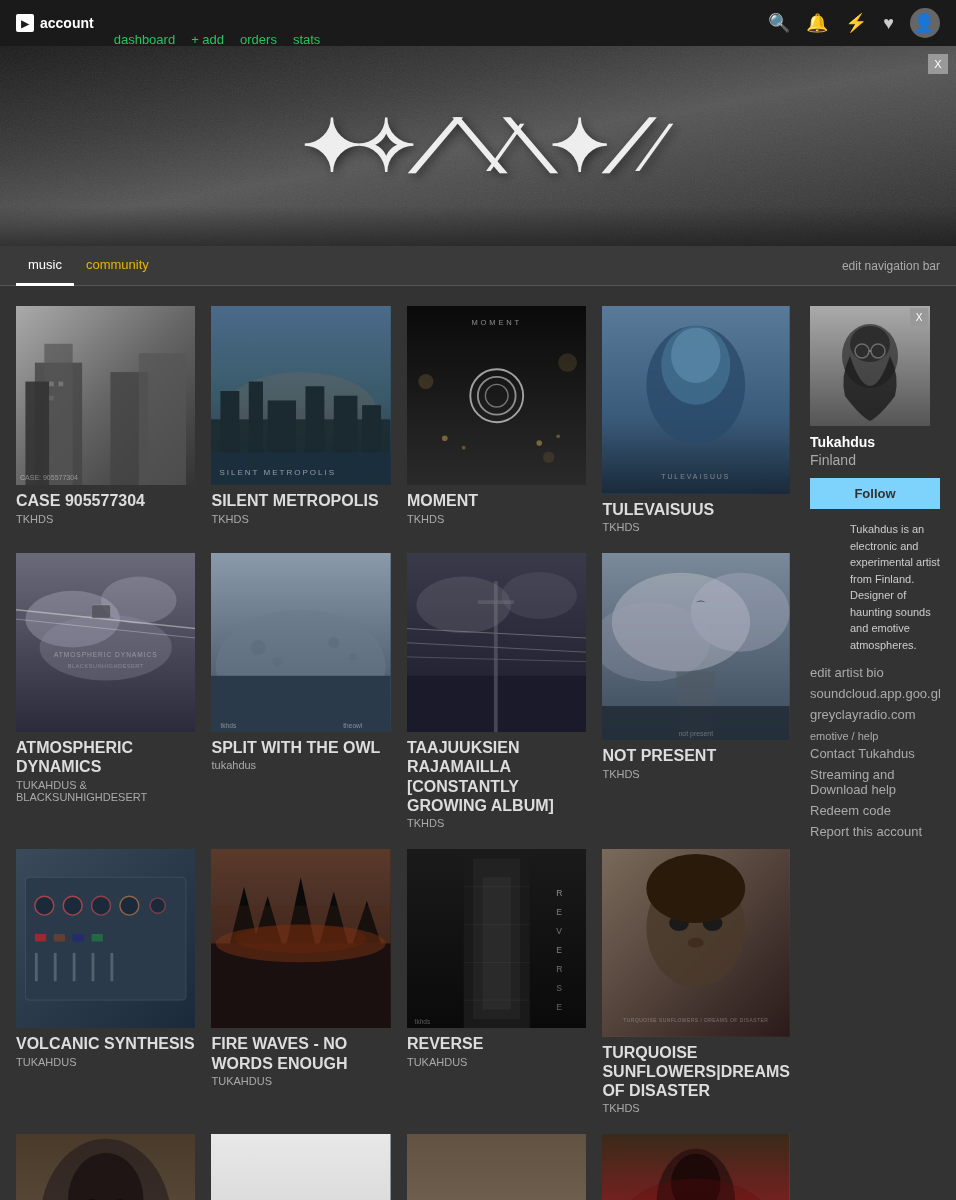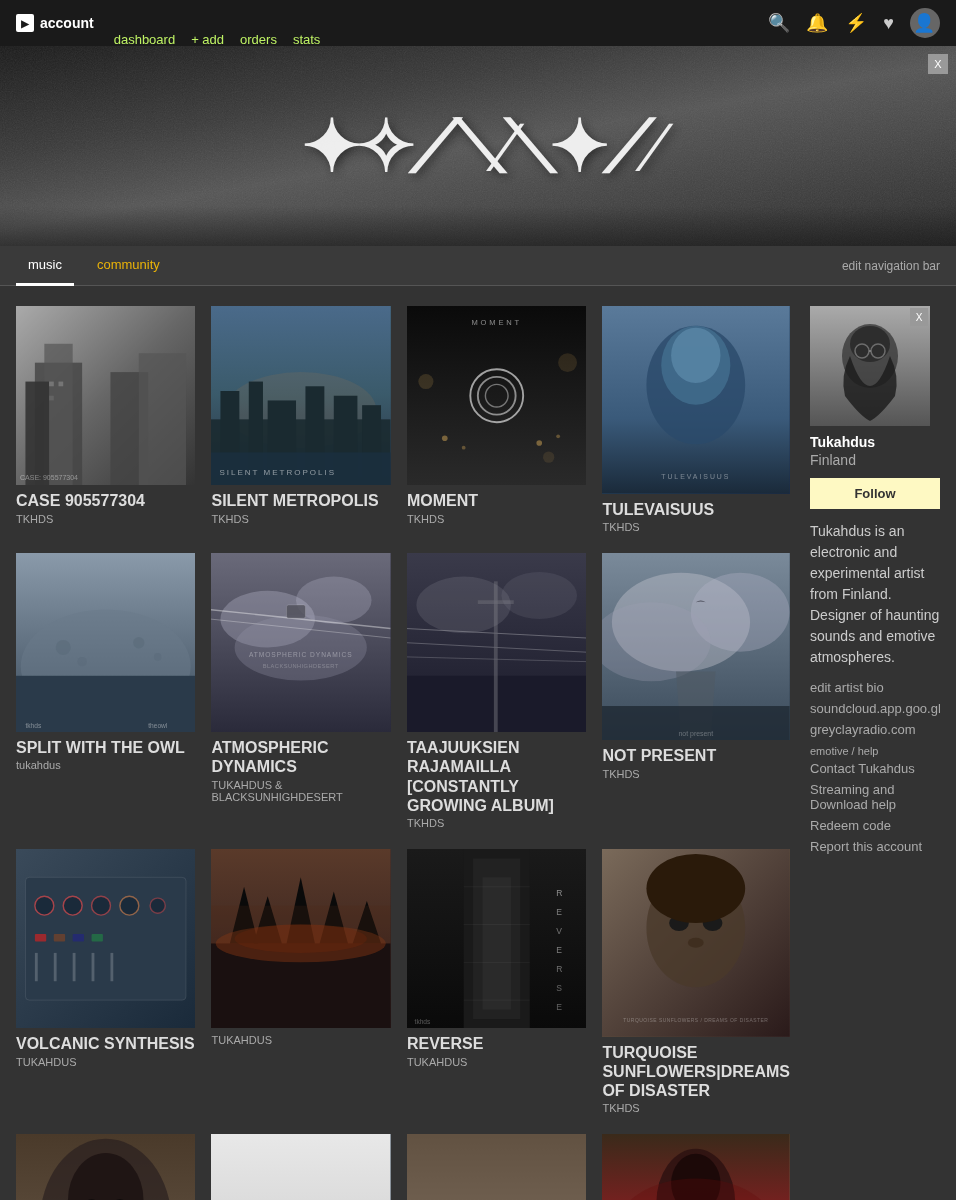--- a/index.html
+++ b/index.html
@@ -18,21 +18,21 @@
       display: flex; align-items: center; gap: 6px;
       color: #fff; font-size: 14px; font-weight: bold; text-decoration: none;
     }
     .navbar-brand .bc-icon {
       background: #fff; color: #1a1a1a;
       width: 18px; height: 18px;
       display: inline-flex; align-items: center; justify-content: center;
       font-size: 10px; font-weight: bold; border-radius: 2px;
     }
     .navbar-links { display: flex; gap: 16px; }
-    .navbar-links a { color: #bef264; text-decoration: none; font-size: 13px; margin-top: 32px; }
+    .navbar-links a { color: #22c55e; text-decoration: none; font-size: 13px; margin-top: 32px; }
     .navbar-right { margin-left: auto; display: flex; align-items: center; gap: 16px; }
     .navbar-right .icon-btn {
       color: #ccc; background: none; border: none; cursor: pointer;
       font-size: 18px; display: flex; align-items: center;
     }
     .avatar-circle {
       width: 30px; height: 30px; border-radius: 50%;
       background: #666; display: flex; align-items: center; justify-content: center;
       overflow: hidden; cursor: pointer;
     }
@@ -54,21 +54,21 @@
 
     
     .sub-nav {
       background: #3a3a3a;
       display: flex;
       align-items: center;
       padding: 0 16px;
       height: 40px;
       border-bottom: 1px solid #555;
     }
-    .sub-nav-links { display: flex; gap: 11px; }
+    .sub-nav-links { display: flex; gap: 0; }
     .sub-nav-link {
       color: #eab308; text-decoration: none; font-size: 13px;
       padding: 0 12px; height: 40px; display: flex; align-items: center;
       border-bottom: 3px solid transparent;
       cursor: pointer;
     }
     .sub-nav-link.active {
       color: #fff;
       border-bottom: 3px solid #fff;
     }
@@ -133,24 +133,24 @@
     .sidebar-close {
       position: absolute; top: 2px; right: 2px;
       background: #999; color: #fff; border: none; cursor: pointer;
       width: 18px; height: 18px; font-size: 10px;
       display: flex; align-items: center; justify-content: center;
     }
     .sidebar-name { color: #fff; font-size: 14px; font-weight: bold; margin-bottom: 2px; }
     .sidebar-country { color: #aaa; font-size: 14px; margin-bottom: 10px; }
     .follow-btn {
       width: 100%; padding: 8px 0;
-      background: #fef9c3; color: #333; border: none; cursor: pointer;
+      background: #7dd3fc; color: #333; border: none; cursor: pointer;
       font-size: 13px; font-weight: bold; margin-bottom: 12px;
     }
-    .sidebar-bio { color: #ccc; font-size: 14px; line-height: 1.5; margin-bottom: 12px; }
+    .sidebar-bio { color: #ccc; font-size: 11px; line-height: 1.5; margin-bottom: 12px; margin-left: 40px; }
     .sidebar-link {
       display: block; color: #aaa; font-size: 13px;
       text-decoration: none; margin-bottom: 6px; cursor: pointer;
     }
     .sidebar-section-title { color: #aaa; font-size: 11px; margin-bottom: 4px; margin-top: 8px; }
 
     
     .cover-svg { position: absolute; top: 0; left: 0; width: 100%; height: 100%; }
     .case-text {
       position: absolute; bottom: 4px; left: 4px;
@@ -336,20 +336,47 @@
           <ellipse cx="95" cy="50" rx="25" ry="28" fill="#6a9aba" opacity="0.5"></ellipse>
 
           <text x="95" y="175" text-anchor="middle" fill="rgba(255,255,255,0.4)" font-size="7" letter-spacing="2">TULEVAISUUS</text>
         </svg>
       </div>
       <div class="album-title">TULEVAISUUS</div>
       <div class="album-artist">TKHDS</div>
     </div>
 
     <div class="album-item">
+      <div class="album-cover cover-6">
+        <svg class="cover-svg" viewBox="0 0 190 190" xmlns="http://www.w3.org/2000/svg">
+          <defs>
+            <linearGradient id="g6" x1="0" y1="0" x2="0" y2="1">
+              <stop offset="0%" stop-color="#6a6a7a"></stop>
+              <stop offset="100%" stop-color="#2a2a3a"></stop>
+            </linearGradient>
+          </defs>
+          <rect width="190" height="190" fill="url(#g6)"></rect>
+
+          <ellipse cx="60" cy="70" rx="50" ry="30" fill="rgba(200,200,220,0.3)"></ellipse>
+          <ellipse cx="130" cy="50" rx="40" ry="25" fill="rgba(200,200,220,0.25)"></ellipse>
+          <ellipse cx="95" cy="100" rx="70" ry="35" fill="rgba(150,150,170,0.3)"></ellipse>
+
+          <line x1="0" y1="60" x2="190" y2="80" stroke="rgba(255,255,255,0.4)" stroke-width="1.5"></line>
+          <line x1="0" y1="70" x2="190" y2="90" stroke="rgba(255,255,255,0.3)" stroke-width="1"></line>
+
+          <rect x="80" y="55" width="20" height="14" rx="2" fill="rgba(80,80,90,0.8)" stroke="rgba(255,255,255,0.3)" stroke-width="0.5"></rect>
+          <text x="95" y="110" text-anchor="middle" fill="rgba(255,255,255,0.35)" font-size="7" letter-spacing="1">ATMOSPHERIC DYNAMICS</text>
+          <text x="95" y="122" text-anchor="middle" fill="rgba(255,255,255,0.25)" font-size="6" letter-spacing="0.5">BLACKSUNHIGHDESERT</text>
+        </svg>
+      </div>
+      <div class="album-title">ATMOSPHERIC DYNAMICS</div>
+      <div class="album-artist">TUKAHDUS &amp; BLACKSUNHIGHDESERT</div>
+    </div>
+
+    <div class="album-item">
       <div class="album-cover cover-5">
         <svg class="cover-svg" viewBox="0 0 190 190" xmlns="http://www.w3.org/2000/svg">
           <defs>
             <linearGradient id="g5" x1="0" y1="0" x2="0" y2="1">
               <stop offset="0%" stop-color="#8a9aaa"></stop>
               <stop offset="100%" stop-color="#3a4a5a"></stop>
             </linearGradient>
           </defs>
           <rect width="190" height="190" fill="url(#g5)"></rect>
 
@@ -362,47 +389,20 @@
           <circle cx="150" cy="110" r="4" fill="#5a6a7a" opacity="0.5"></circle>
           <text x="10" y="185" fill="rgba(255,255,255,0.4)" font-size="7">tkhds</text>
           <text x="140" y="185" fill="rgba(255,255,255,0.4)" font-size="7">theowl</text>
         </svg>
       </div>
       <div class="album-title">split with the owl</div>
       <div class="album-artist">tukahdus</div>
     </div>
 
     <div class="album-item">
-      <div class="album-cover cover-6">
-        <svg class="cover-svg" viewBox="0 0 190 190" xmlns="http://www.w3.org/2000/svg">
-          <defs>
-            <linearGradient id="g6" x1="0" y1="0" x2="0" y2="1">
-              <stop offset="0%" stop-color="#6a6a7a"></stop>
-              <stop offset="100%" stop-color="#2a2a3a"></stop>
-            </linearGradient>
-          </defs>
-          <rect width="190" height="190" fill="url(#g6)"></rect>
-
-          <ellipse cx="60" cy="70" rx="50" ry="30" fill="rgba(200,200,220,0.3)"></ellipse>
-          <ellipse cx="130" cy="50" rx="40" ry="25" fill="rgba(200,200,220,0.25)"></ellipse>
-          <ellipse cx="95" cy="100" rx="70" ry="35" fill="rgba(150,150,170,0.3)"></ellipse>
-
-          <line x1="0" y1="60" x2="190" y2="80" stroke="rgba(255,255,255,0.4)" stroke-width="1.5"></line>
-          <line x1="0" y1="70" x2="190" y2="90" stroke="rgba(255,255,255,0.3)" stroke-width="1"></line>
-
-          <rect x="80" y="55" width="20" height="14" rx="2" fill="rgba(80,80,90,0.8)" stroke="rgba(255,255,255,0.3)" stroke-width="0.5"></rect>
-          <text x="95" y="110" text-anchor="middle" fill="rgba(255,255,255,0.35)" font-size="7" letter-spacing="1">ATMOSPHERIC DYNAMICS</text>
-          <text x="95" y="122" text-anchor="middle" fill="rgba(255,255,255,0.25)" font-size="6" letter-spacing="0.5">BLACKSUNHIGHDESERT</text>
-        </svg>
-      </div>
-      <div class="album-title">ATMOSPHERIC DYNAMICS</div>
-      <div class="album-artist">TUKAHDUS &amp; BLACKSUNHIGHDESERT</div>
-    </div>
-
-    <div class="album-item">
       <div class="album-cover cover-7">
         <svg class="cover-svg" viewBox="0 0 190 190" xmlns="http://www.w3.org/2000/svg">
           <defs>
             <linearGradient id="g7" x1="0" y1="0" x2="0" y2="1">
               <stop offset="0%" stop-color="#3a3a4a"></stop>
               <stop offset="100%" stop-color="#1a1a2a"></stop>
             </linearGradient>
           </defs>
           <rect width="190" height="190" fill="url(#g7)"></rect>
 
@@ -502,20 +502,21 @@
           <path d="M80,100 L95,30 L110,100 Z" fill="#0a0a0a"></path>
           <path d="M115,100 L130,45 L145,100 Z" fill="#0a0a0a"></path>
           <path d="M150,100 L165,55 L180,100 Z" fill="#0a0a0a"></path>
 
           <ellipse cx="95" cy="100" rx="90" ry="20" fill="rgba(150,60,20,0.4)"></ellipse>
           <ellipse cx="95" cy="95" rx="70" ry="15" fill="rgba(120,40,10,0.3)"></ellipse>
 
           <rect x="0" y="60" width="190" height="40" fill="rgba(80,40,20,0.2)"></rect>
         </svg>
       </div>
+      <div class="album-title">FIRE WAVES - NO WORDS ENOUGH</div>
       <div class="album-artist">TUKAHDUS</div>
     </div>
 
     <div class="album-item">
       <div class="album-cover cover-11">
         <svg class="cover-svg" viewBox="0 0 190 190" xmlns="http://www.w3.org/2000/svg">
           <defs>
             <linearGradient id="g11" x1="0" y1="0" x2="0" y2="1">
               <stop offset="0%" stop-color="#1a1a1a"></stop>
               <stop offset="100%" stop-color="#0a0a0a"></stop>

